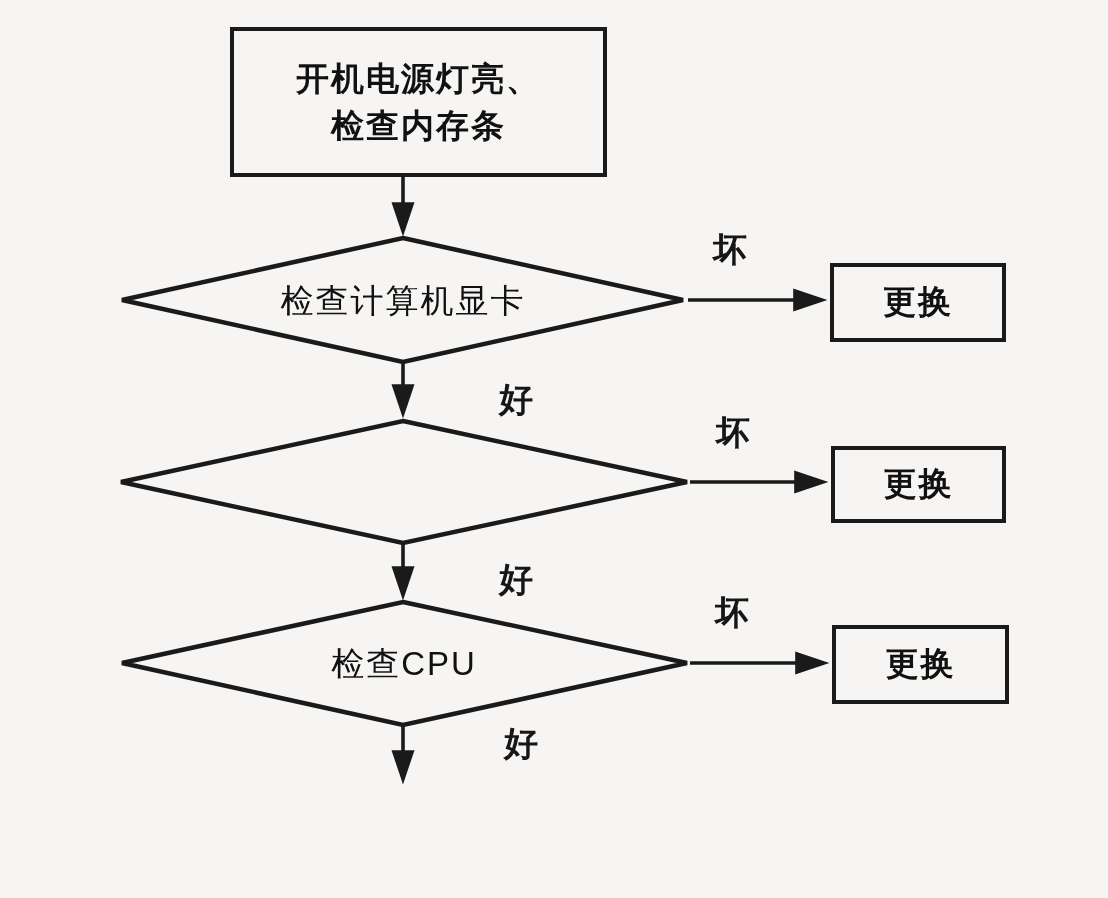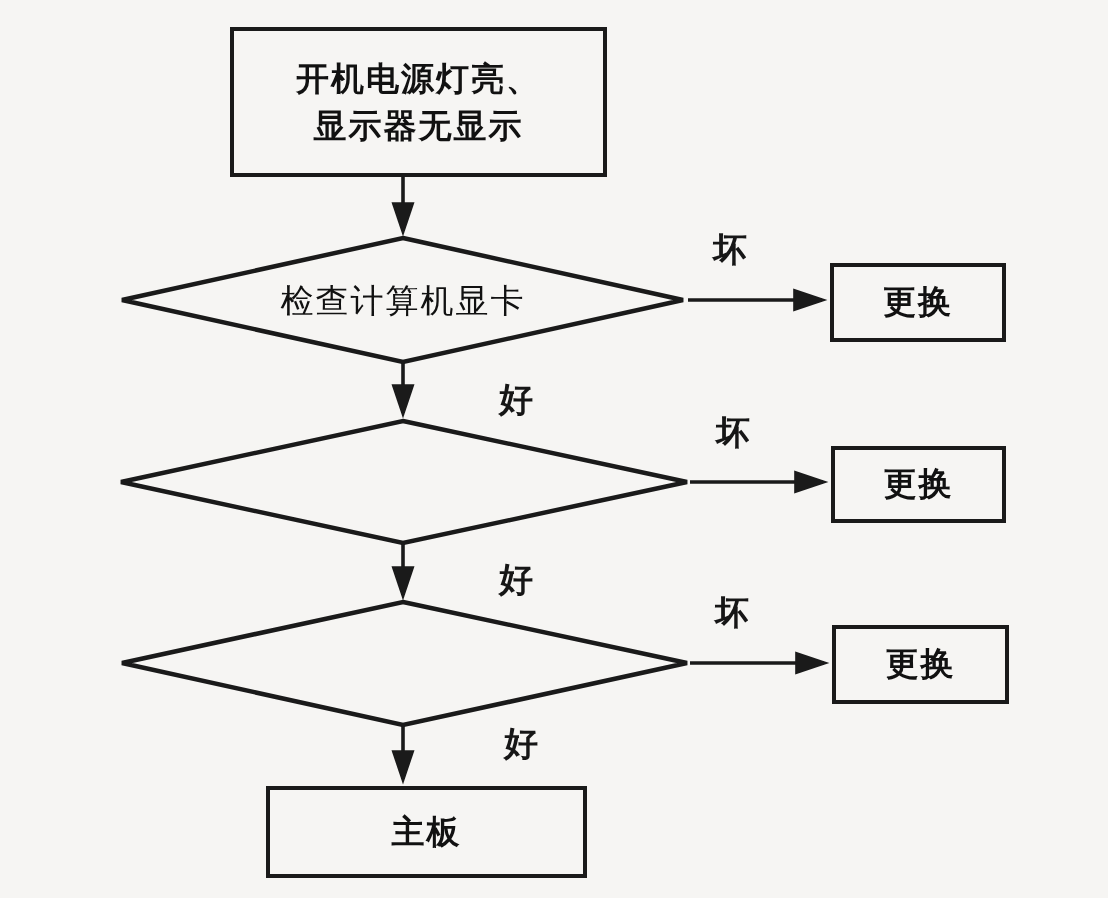--- a/index.html
+++ b/index.html
@@ -104,38 +104,36 @@
       <line class="edge" x1="403" y1="726" x2="403" y2="779" marker-end="url(#ah)" stroke="#1a1a1a"></line>
 
       <line class="edge" x1="688" y1="300" x2="822" y2="300" marker-end="url(#ah)" stroke="#1a1a1a"></line>
       <line class="edge" x1="690" y1="482" x2="823" y2="482" marker-end="url(#ah)" stroke="#1a1a1a"></line>
       <line class="edge" x1="690" y1="663" x2="824" y2="663" marker-end="url(#ah)" stroke="#1a1a1a"></line>
     </svg>
   </div>
 
   <div class="node start">
     <span>开机电源灯亮、</span>
-    <span>显示器无显示</span>
+    <span>检查内存条</span>
   </div>
 
   <div class="dlabel d1">检查计算机显卡</div>
+  <div class="dlabel d3">检查CPU</div>
 
   <div class="node r1">
     <span>更换</span>
   </div>
   <div class="node r2">
     <span>更换</span>
   </div>
   <div class="node r3">
     <span>更换</span>
   </div>
 
-  <div class="node mb">
-    <span>主板</span>
-  </div>
 
   <div class="elabel bad1">坏</div>
   <div class="elabel bad2">坏</div>
   <div class="elabel bad3">坏</div>
   <div class="elabel good1">好</div>
   <div class="elabel good2">好</div>
   <div class="elabel good3">好</div>
 
 </div>
 

